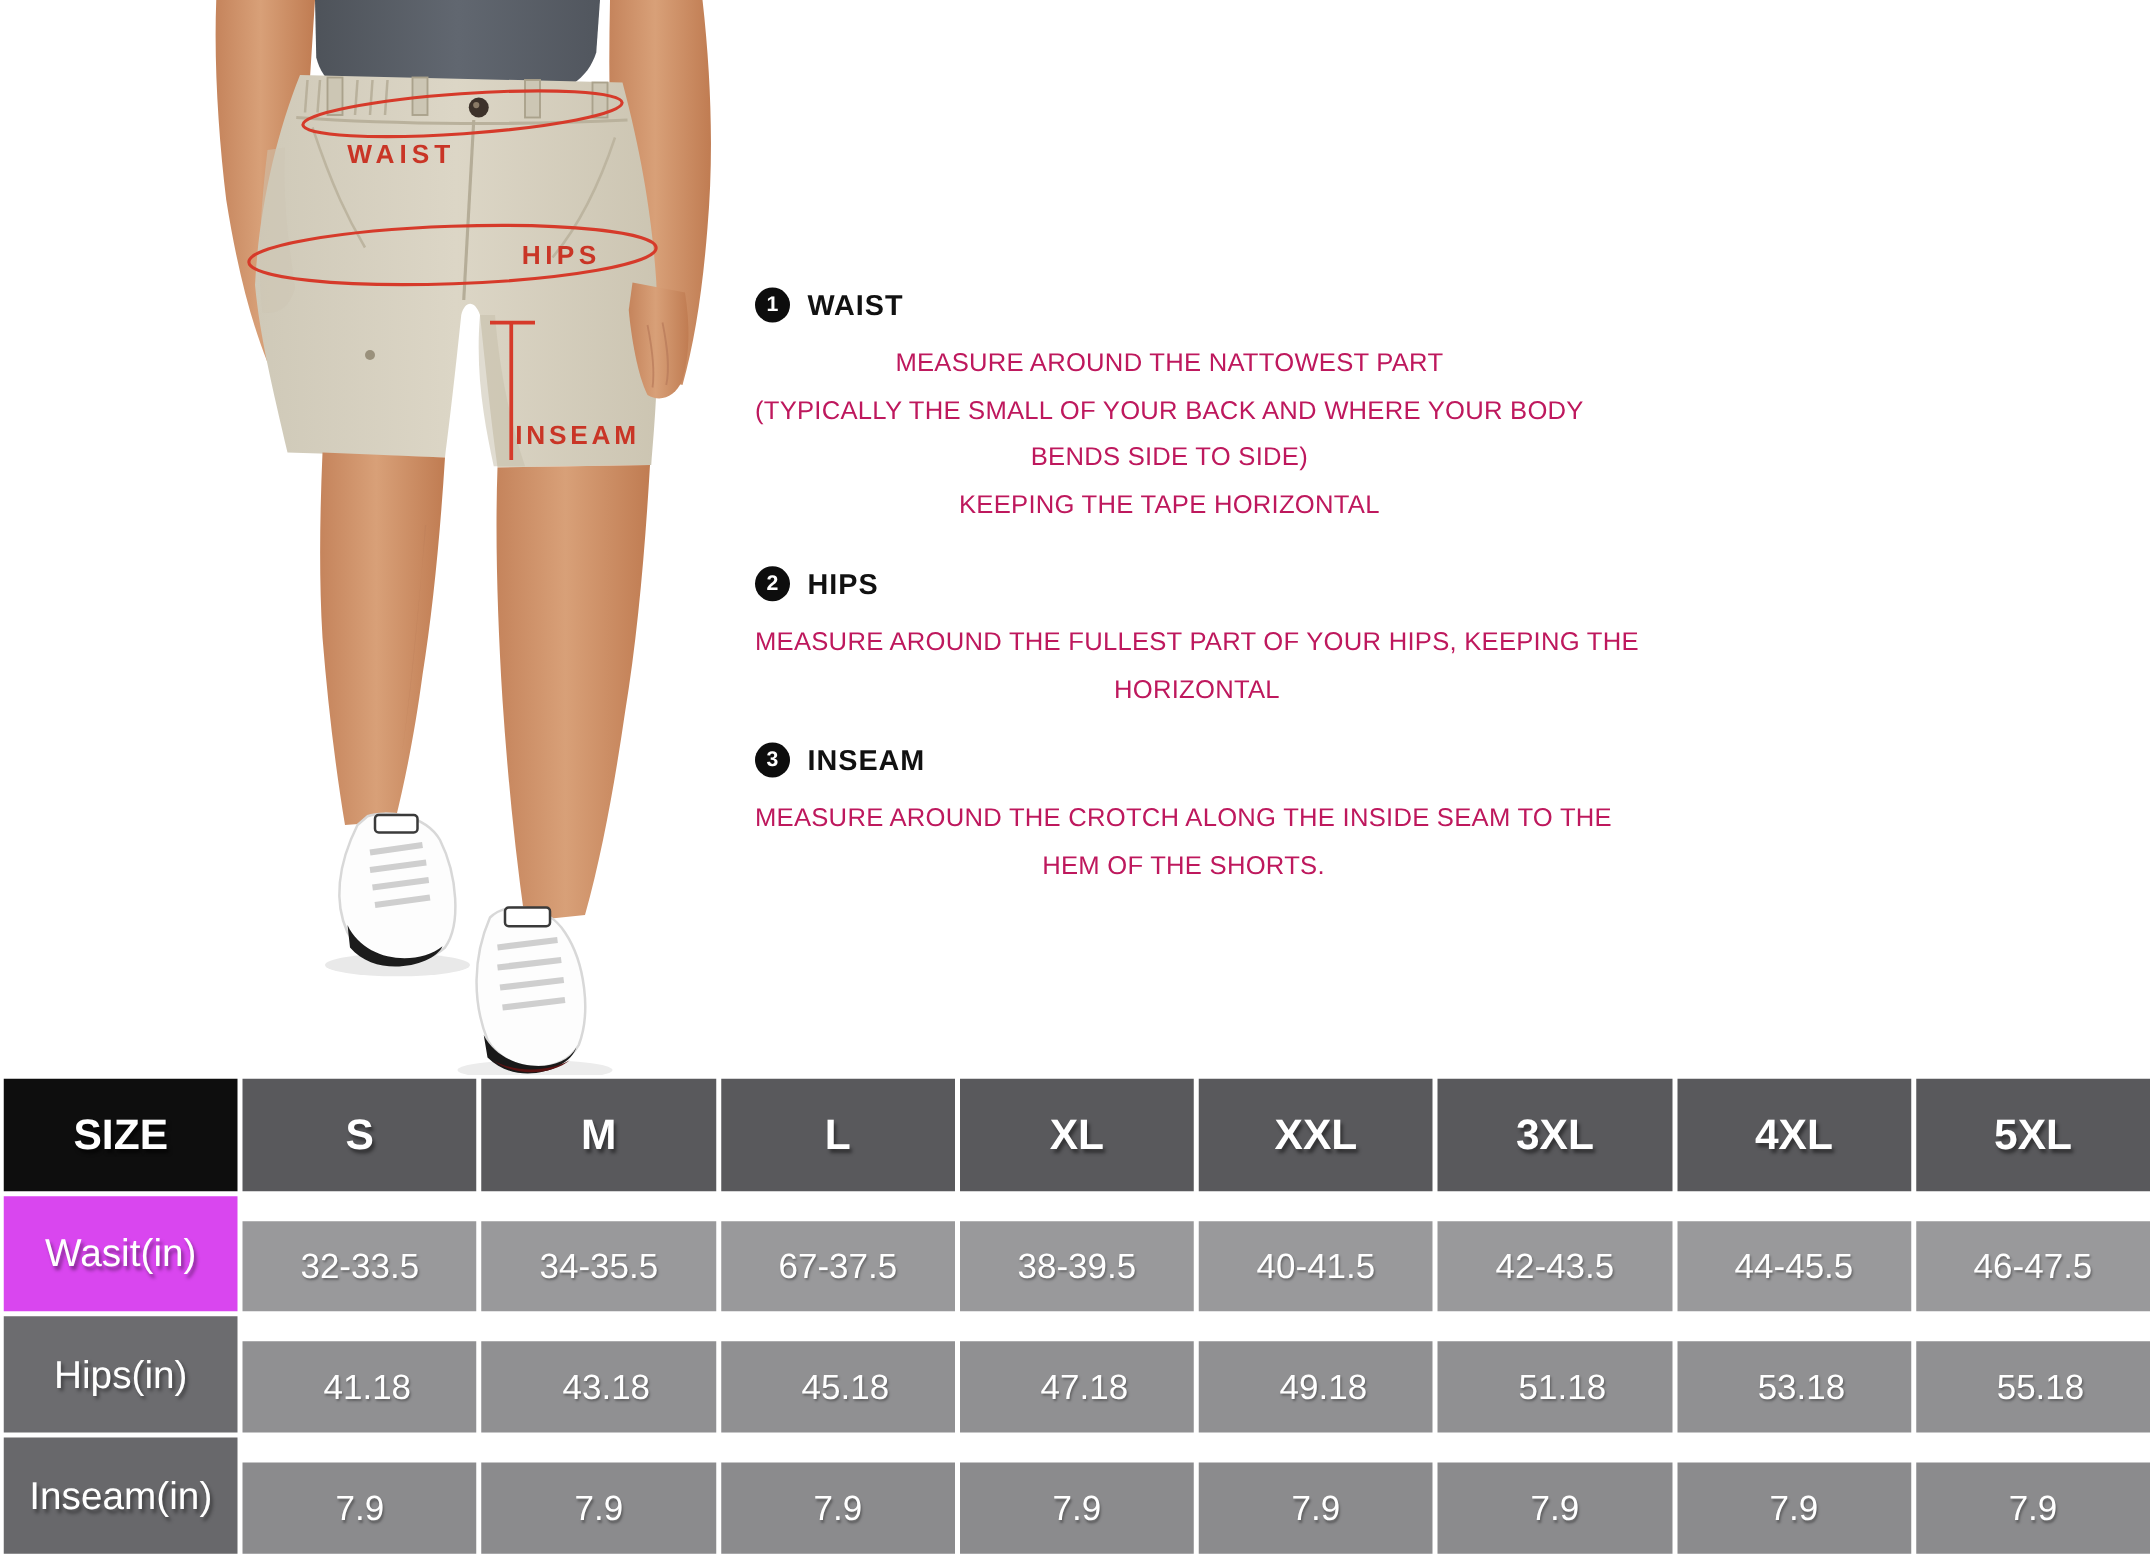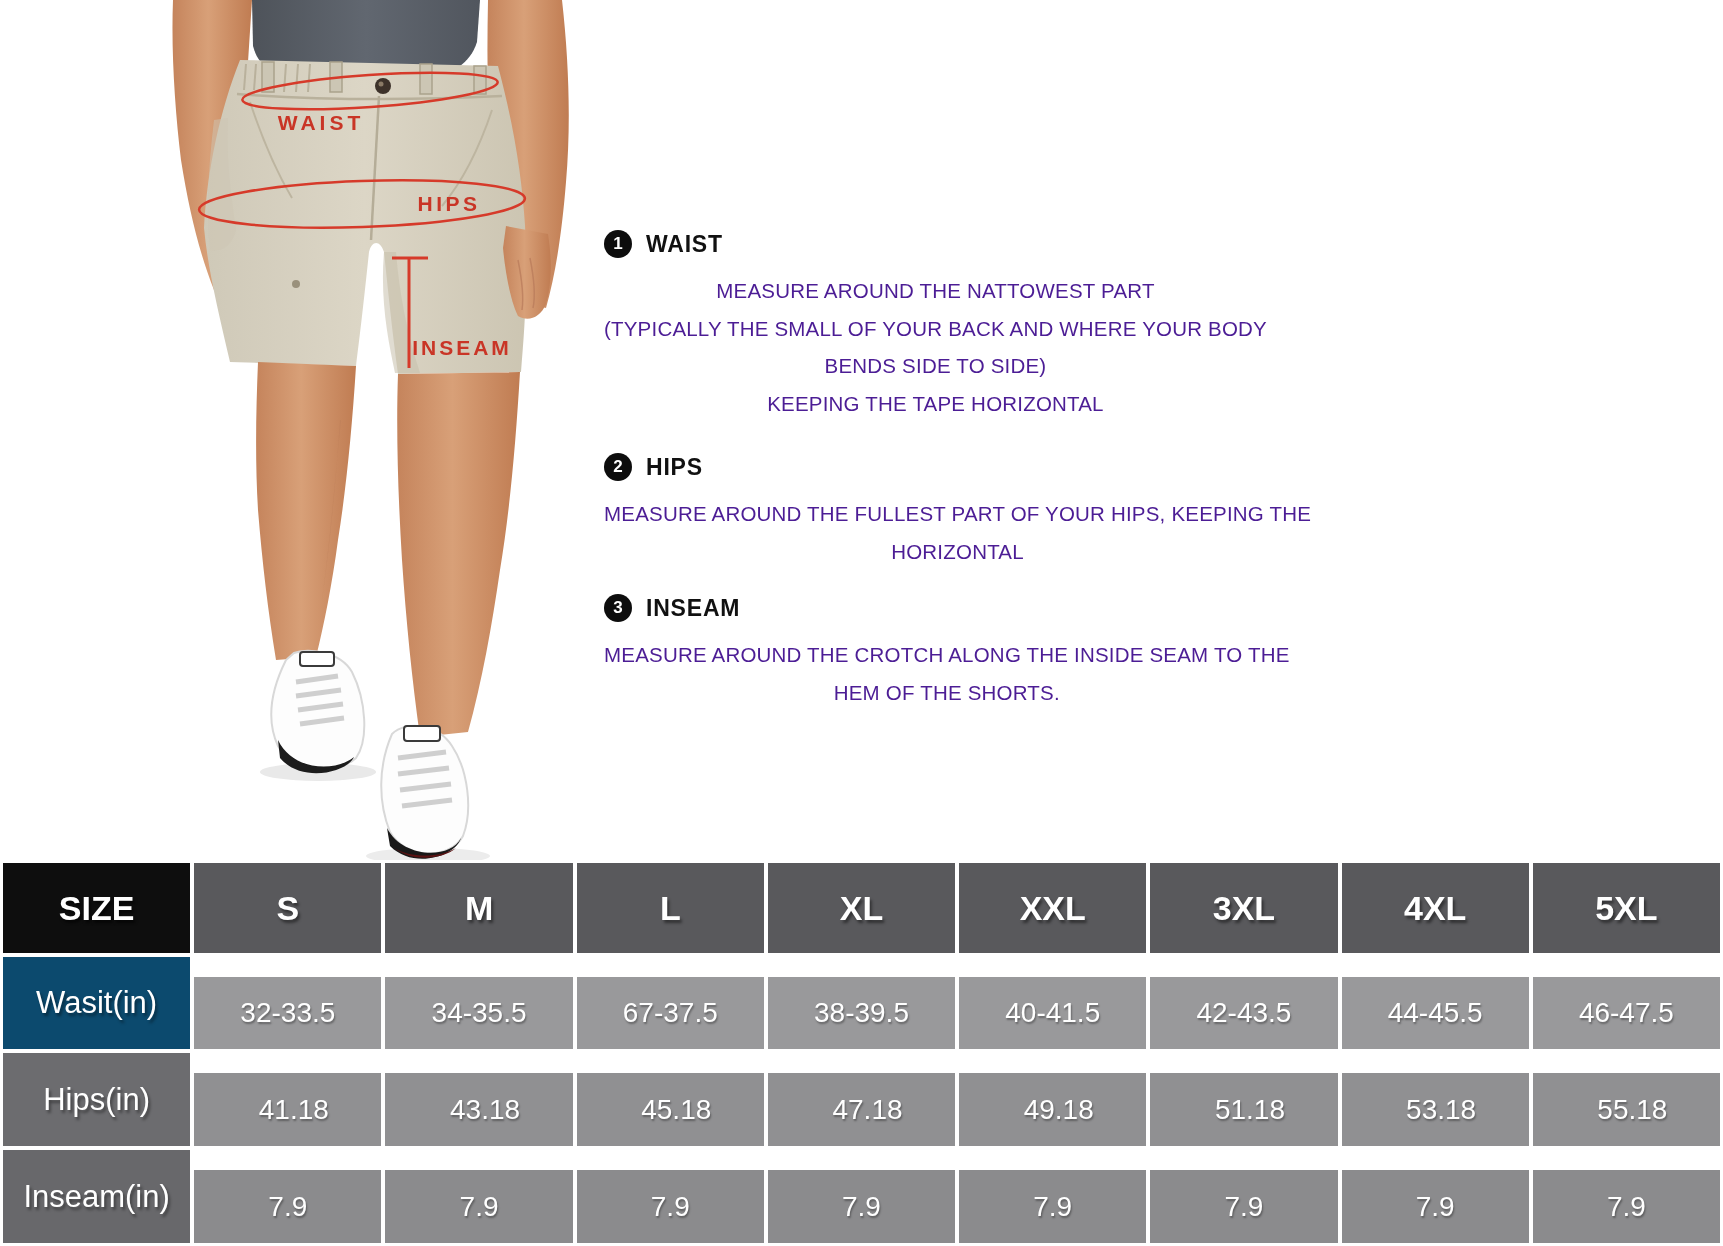--- a/index.html
+++ b/index.html
@@ -14,36 +14,36 @@
   .instructions{position:absolute;left:604px;top:0;width:760px;height:860px;}
   .inst-block{position:absolute;left:0;}
   .inst-head{display:flex;align-items:center;gap:14px;}
   .badge{
     width:28px;height:28px;border-radius:50%;background:#0d0d0d;color:#ffffff;
     display:flex;align-items:center;justify-content:center;
     font-size:17px;font-weight:bold;flex:0 0 auto;
   }
   .inst-title{font-size:23px;font-weight:bold;letter-spacing:0.8px;color:#111111;}
   .inst-lines{margin-top:14px;}
-  .inst-line{font-size:20.5px;line-height:37.5px;letter-spacing:0.2px;color:#4c1d95;white-space:nowrap;}
+  .inst-line{font-size:20.5px;line-height:37.5px;letter-spacing:0.2px;color:#be185d;white-space:nowrap;}
   .b1{top:230px;} .b2{top:453px;} .b3{top:594px;}
 
   
   .size-table{
     position:absolute;left:0;top:860px;width:1723px;height:386px;box-sizing:border-box;
     background:#ffffff;padding:3px;
     display:grid;grid-template-columns:repeat(9,1fr);grid-template-rows:90px 92px 93px 93px;
     gap:4px;
   }
   .cell{display:flex;align-items:center;justify-content:center;color:#ffffff;white-space:nowrap;}
   .th{background:#59595c;font-size:34px;font-weight:bold;text-shadow:2px 3px 3px rgba(0,0,0,.45);}
   .th-size{background:#0e0e0e;font-size:34px;font-weight:bold;text-shadow:2px 3px 3px rgba(0,0,0,.6);}
   .tl{font-size:31px;text-shadow:2px 3px 3px rgba(0,0,0,.4);}
   .td{font-size:28px;text-shadow:1px 2px 2px rgba(0,0,0,.35);margin-top:20px;}
-  .tl.r1{background:#0c4a6e;} .tl.r2{background:#6c6c6f;} .tl.r3{background:#68686b;}
+  .tl.r1{background:#d946ef;} .tl.r2{background:#6c6c6f;} .tl.r3{background:#68686b;}
   .td.r1{background:#99999b;} .td.r2{background:#909092;padding-left:12px;} .td.r3{background:#8b8b8d;}
 </style>
 </head>
 <body>
 
 <div class="canvas">
 
   <svg class="figure-svg" viewBox="0 0 1723 860" aria-hidden="true">
     <defs>
       <linearGradient id="skinG" x1="0" y1="0" x2="1" y2="0">

